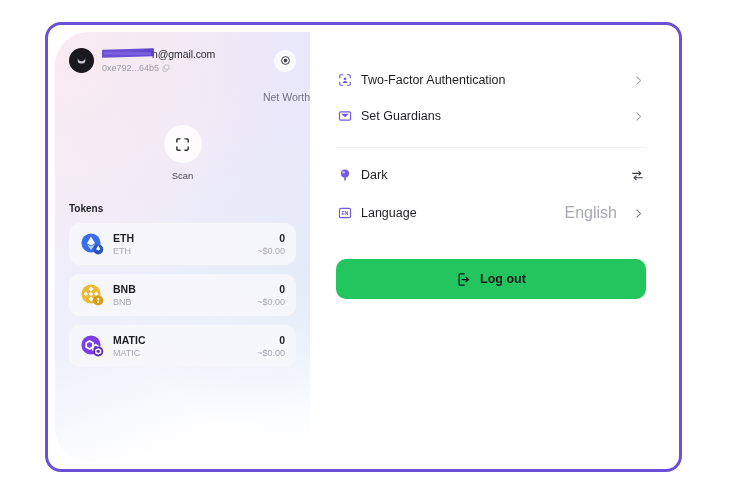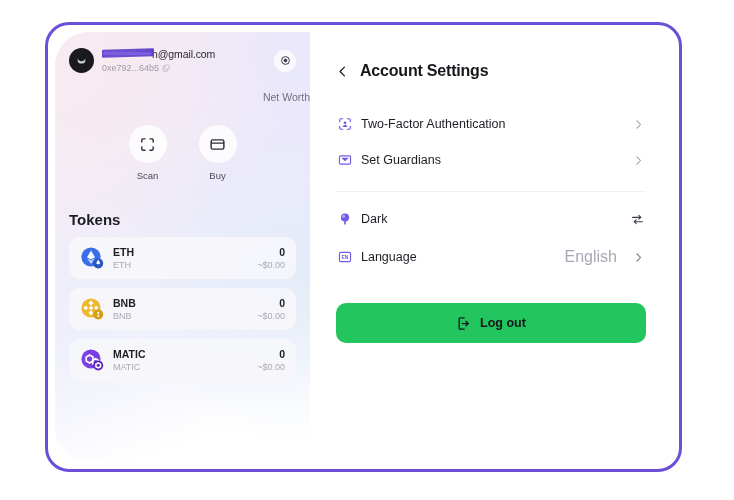--- a/index.html
+++ b/index.html
@@ -13,21 +13,21 @@
   }
 
   
   .device-frame {
     position: absolute;
     left: 45px;
     top: 22px;
     width: 637px;
     height: 450px;
     border: 3px solid #6c4fd8;
-    border-radius: 24px;
+    border-radius: 16px;
     background: #ffffff;
   }
   .device-inner {
     position: absolute;
     inset: 7px;
     background: #ffffff;
     border-radius: 34px;
     overflow: hidden;
     display: flex;
   }
@@ -131,22 +131,22 @@
   .action-circle.primary {
     background: #7359e6;
     box-shadow: 0 3px 9px rgba(115,89,230,0.32);
   }
   .action-label {
     font-size: 9.5px; color: #4a4a58; margin-top: 7px;
   }
 
   
   .tokens-title {
-    font-size: 15px; font-weight: bold; color: #1d1d24;
-    padding: 0 14px; margin-top: 30px;
+    font-size: 10px; font-weight: bold; color: #1d1d24;
+    padding: 0 14px; margin-top: 22px;
   }
   .token-list { padding: 0 14px; margin-top: 9px; }
   .token-row {
     display: flex; align-items: center;
     background: rgba(247,247,250,0.88);
     border-radius: 11px;
     padding: 9px 11px;
     margin-bottom: 9px;
     gap: 9px;
   }
@@ -240,29 +240,20 @@
           <div class="action">
             <div class="action-circle">
               <svg width="17" height="17" viewBox="0 0 24 24" fill="none" stroke="#2b2b36" stroke-width="2" stroke-linecap="round">
                 <path d="M4 8.5V5.5A1.5 1.5 0 0 1 5.5 4h3"></path>
                 <path d="M15.5 4h3A1.5 1.5 0 0 1 20 5.5v3"></path>
                 <path d="M20 15.5v3a1.5 1.5 0 0 1-1.5 1.5h-3"></path>
                 <path d="M8.5 20h-3A1.5 1.5 0 0 1 4 18.5v-3"></path>
               </svg>
             </div>
             <div class="action-label">Scan</div>
-          </div>
-          <div class="action">
-            <div class="action-circle">
-              <svg width="17" height="17" viewBox="0 0 24 24" fill="none" stroke="#2b2b36" stroke-width="2">
-                <rect x="3" y="5.5" width="18" height="13" rx="2.2"></rect>
-                <path d="M3 10h18"></path>
-              </svg>
-            </div>
-            <div class="action-label">Buy</div>
           </div>
         </div>
 
         <div class="tokens-title">Tokens</div>
 
         <div class="token-list">
 
           <div class="token-row">
             <svg class="token-icon" viewBox="0 0 24 24">
               <circle cx="11" cy="11" r="9.6" fill="#3a6ee8"></circle>
@@ -326,26 +317,20 @@
               <div class="token-fiat">~$0.00</div>
             </div>
           </div>
 
         </div>
       </div>
     </div>
 
     <div class="settings-panel">
 
-      <div class="settings-header">
-        <svg class="back-chevron" width="13" height="13" viewBox="0 0 24 24" fill="none" stroke="#16161c" stroke-width="2.2" stroke-linecap="round" stroke-linejoin="round">
-          <path d="M15.5 4 7.5 12l8 8"></path>
-        </svg>
-        <div class="settings-title">Account Settings</div>
-      </div>
 
       <div class="settings-row">
         <svg class="row-icon" viewBox="0 0 24 24" fill="none" stroke="#7359e6" stroke-width="2" stroke-linecap="round">
           <path d="M3 8V4.8A1.8 1.8 0 0 1 4.8 3H8"></path>
           <path d="M16 3h3.2A1.8 1.8 0 0 1 21 4.8V8"></path>
           <path d="M21 16v3.2a1.8 1.8 0 0 1-1.8 1.8H16"></path>
           <path d="M8 21H4.8A1.8 1.8 0 0 1 3 19.2V16"></path>
           <circle cx="12" cy="10" r="2.3" fill="#7359e6" stroke="none"></circle>
           <path d="M7.8 17c.8-2.1 2.4-3.2 4.2-3.2s3.4 1.1 4.2 3.2" fill="#7359e6" stroke="none"></path>
         </svg>

